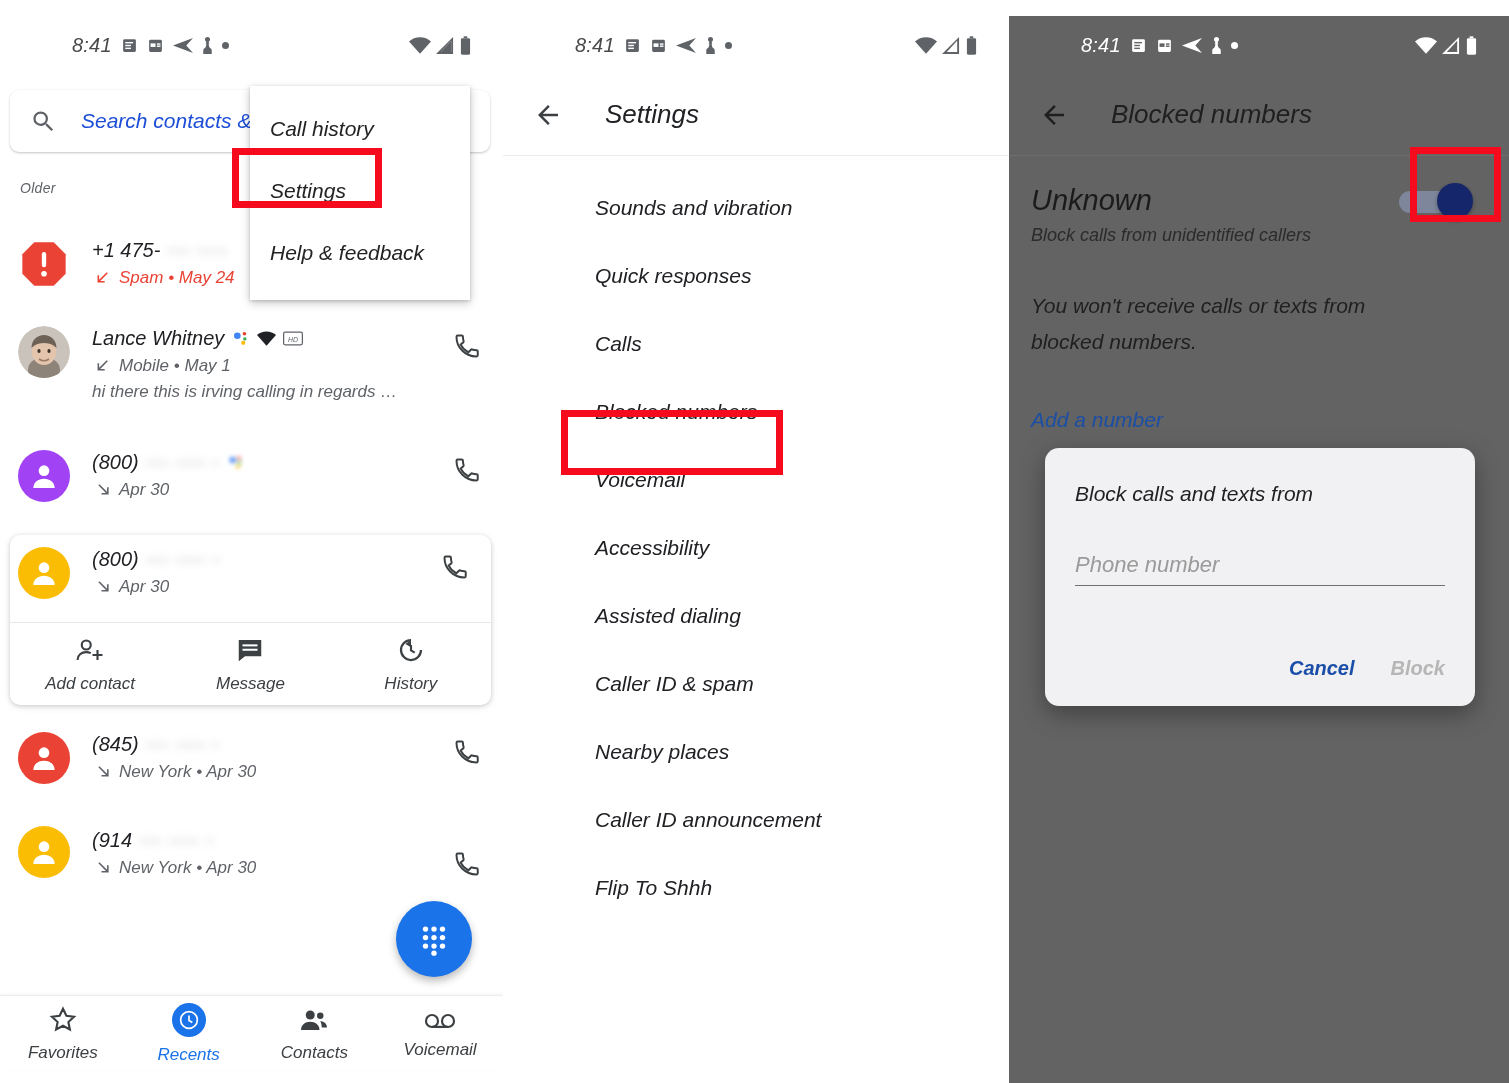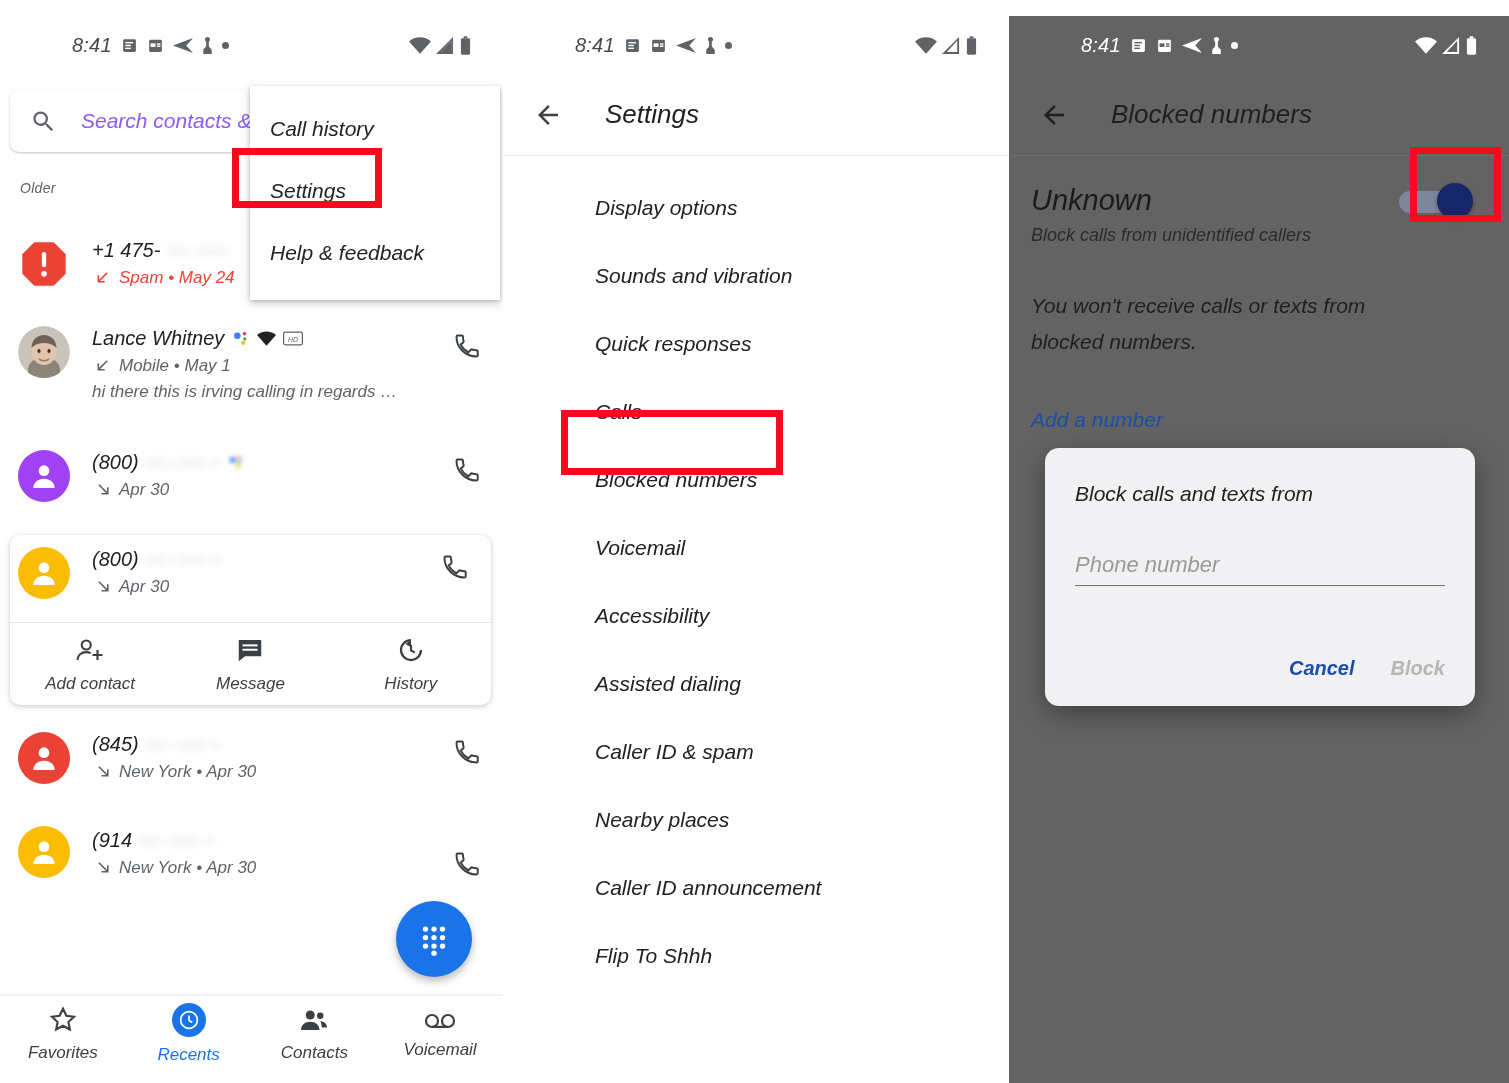--- a/index.html
+++ b/index.html
@@ -21,25 +21,25 @@
   .sb-ic{ display:block; }
 
   
   .searchbar{
     position:absolute; left:10px; top:74px; width:480px; height:62px;
     background:#fff; border-radius:9px;
     box-shadow:0 1px 3px rgba(0,0,0,.14), 0 1px 2px rgba(0,0,0,.10);
     display:flex; align-items:center; padding:0 20px;
   }
   .search-icon{ margin-right:24px; }
-  .search-ph{ font-size:21px; color:#8b5cf6; white-space:nowrap; }
+  .search-ph{ font-size:21px; color:#1d4ed8; white-space:nowrap; }
 
   
   .menu{
-    position:absolute; left:250px; top:70px; width:250px; background:#fff;
+    position:absolute; left:250px; top:70px; width:220px; background:#fff;
     box-shadow:0 3px 9px rgba(0,0,0,.22), 0 1px 3px rgba(0,0,0,.16);
     padding:12px 0 16px 0; z-index:40;
   }
   .menu-item{ height:62px; display:flex; align-items:center; padding-left:20px;
     font-size:21px; color:#232323; }
 
   
   .section-label{ position:absolute; left:20px; top:164px; font-size:14px; color:#5f6368; letter-spacing:.3px; }
 
   .row{ position:absolute; left:0; width:503px; display:flex; align-items:flex-start; padding:0 16px 0 18px; }
@@ -505,21 +505,20 @@
     <div class="appbar">
       <div class="back">
         <svg width="30" height="30" viewBox="0 0 24 24">
             <path d="M20 11H7.8l5.6-5.6L12 4l-8 8 8 8 1.4-1.4L7.8 13H20z" fill="#3c4043"></path>
           </svg>
       </div>
       <div class="title">Settings</div>
     </div>
 
     <div class="settings-list">
-      <div class="settings-item">Display options</div>
       <div class="settings-item">Sounds and vibration</div>
       <div class="settings-item">Quick responses</div>
       <div class="settings-item">Calls</div>
       <div class="settings-item">Blocked numbers</div>
       <div class="settings-item">Voicemail</div>
       <div class="settings-item">Accessibility</div>
       <div class="settings-item">Assisted dialing</div>
       <div class="settings-item">Caller ID &amp; spam</div>
       <div class="settings-item">Nearby places</div>
       <div class="settings-item">Caller ID announcement</div>

